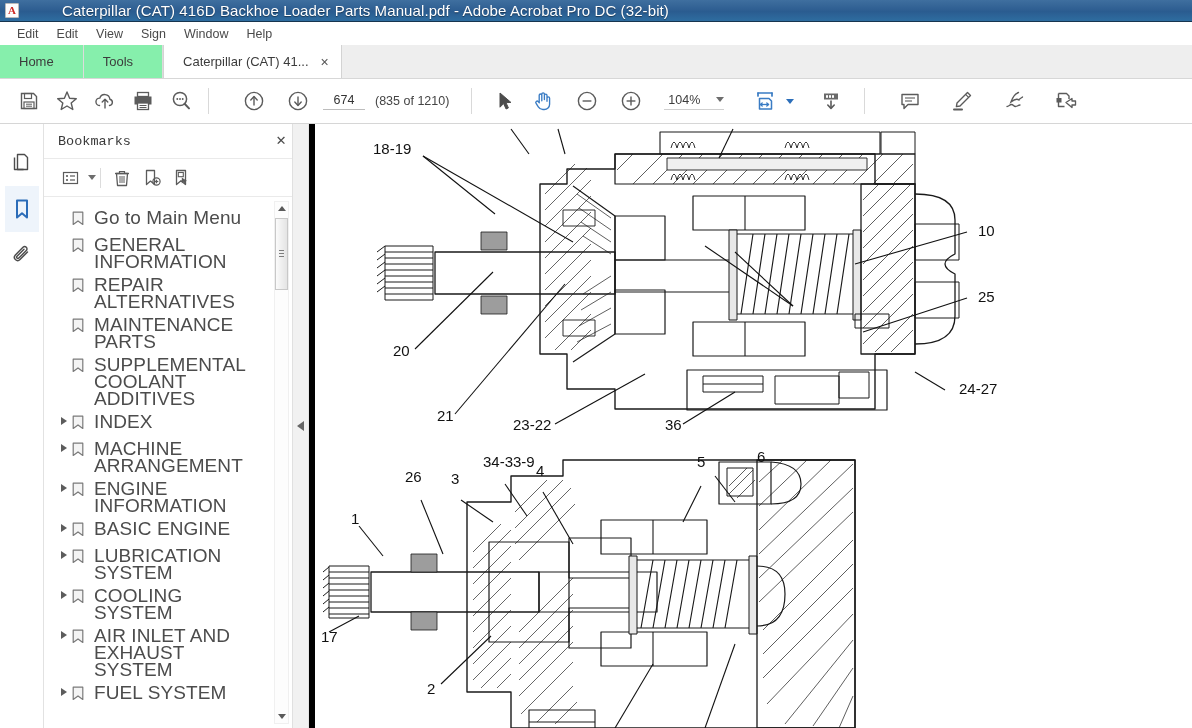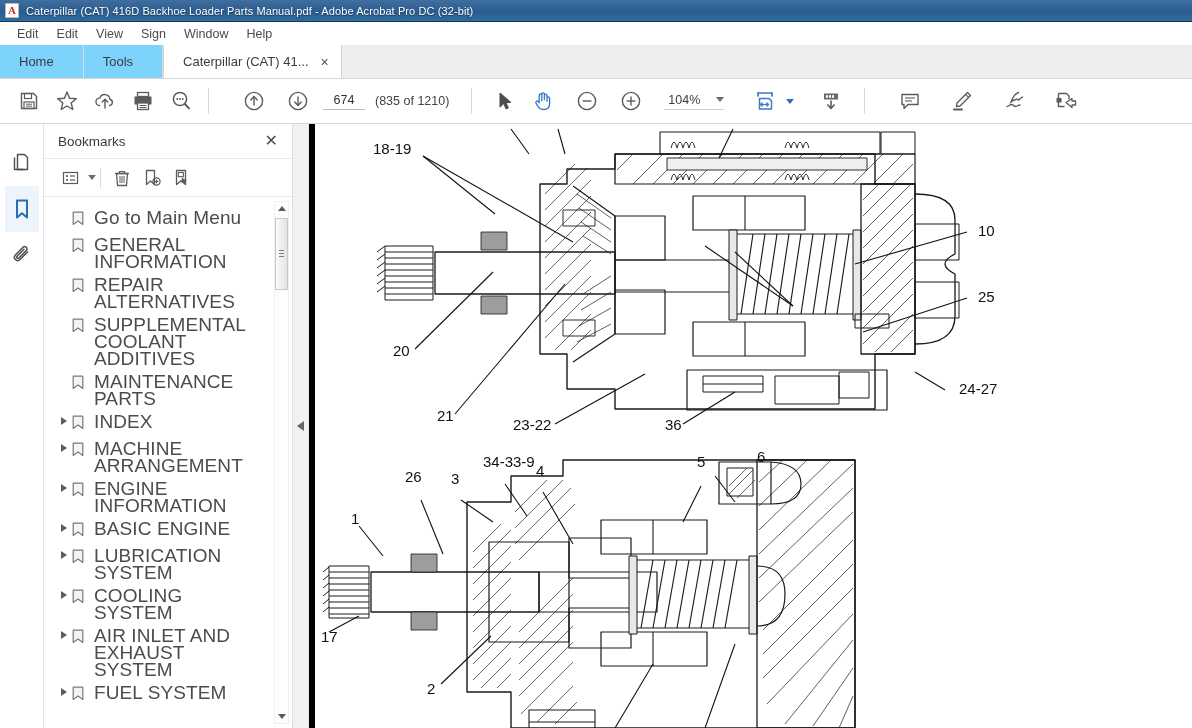--- a/index.html
+++ b/index.html
@@ -33,24 +33,25 @@
     content: "A";
     position: absolute; left: 0; right: 0; top: -1px;
     text-align: center;
     font-family: "Liberation Serif", serif;
     font-size: 11px; font-weight: bold;
     color: #cc2a24;
     line-height: 15px;
   }
   .title-text {
     color: #ffffff;
-    font-size: 11px;
+    font-size: 15px;
     letter-spacing: .1px;
     white-space: nowrap;
     text-shadow: 0 1px 1px rgba(0,0,0,.45);
+    margin-left: 36px;
   }
 
   
   .menubar {
     height: 23px;
     background: #ffffff;
     display: flex; align-items: center;
     padding-left: 8px;
     font-size: 12.5px;
     color: #4a4a4a;
@@ -71,21 +72,21 @@
   }
   .tab {
     display: flex; align-items: center;
     padding: 0 19px;
     color: #3c3c3c;
     background: #eeeeee;
     border-right: 1px solid #dcdcdc;
     white-space: nowrap;
     cursor: default;
   }
-  .tab.plain { background: #7dd3fc; }
+  .tab.plain { background: #86efac; }
   .tab.active {
     background: #ffffff;
     border-right: 1px solid #d3d3d3;
     border-left: 1px solid #d3d3d3;
     padding-right: 10px;
   }
   .tab .tab-label { margin-right: 10px; }
   .tab .tab-close {
     font-size: 14px; color: #555;
     line-height: 1; padding: 0 2px;
@@ -181,24 +182,25 @@
   
   .bm-panel {
     width: 249px;
     background: #ffffff;
     border-right: 1px solid #e0e0e0;
     display: flex; flex-direction: column;
   }
   .bm-head {
     height: 35px;
     display: flex; align-items: center;
-    padding: 0 12px 0 14px;
+    padding: 0 4px 0 14px;
     font-size: 13.5px;
     color: #3a3a3a;
     border-bottom: 1px solid #eaeaea;
+    font-family: Liberation Mono, monospace;
   }
   .bm-head .spacer { flex: 1; }
   .bm-close {
     font-size: 16px; color: #4d4d4d;
     line-height: 1; cursor: default;
     padding: 0 2px;
   }
   .bm-tools {
     height: 38px;
     display: flex; align-items: center;
@@ -620,31 +622,31 @@
         <span class="bm-label">REPAIR ALTERNATIVES</span>
       </div>
 
       <div class="bm-item">
         <span class="bm-arrow"></span>
         <span class="bm-icon">
           <svg width="12" height="15" viewBox="0 0 12 15">
               <path d="M1.2 1.2h9.6v12.2L6 9.9l-4.8 3.5z" fill="#f4f4f4" stroke="#7a7a7a" stroke-width="1.2" stroke-linejoin="round"></path>
             </svg>
         </span>
+        <span class="bm-label">MAINTENANCE PARTS</span>
+      </div>
+
+      <div class="bm-item">
+        <span class="bm-arrow"></span>
+        <span class="bm-icon">
+          <svg width="12" height="15" viewBox="0 0 12 15">
+              <path d="M1.2 1.2h9.6v12.2L6 9.9l-4.8 3.5z" fill="#f4f4f4" stroke="#7a7a7a" stroke-width="1.2" stroke-linejoin="round"></path>
+            </svg>
+        </span>
         <span class="bm-label">SUPPLEMENTAL COOLANT ADDITIVES</span>
-      </div>
-
-      <div class="bm-item">
-        <span class="bm-arrow"></span>
-        <span class="bm-icon">
-          <svg width="12" height="15" viewBox="0 0 12 15">
-              <path d="M1.2 1.2h9.6v12.2L6 9.9l-4.8 3.5z" fill="#f4f4f4" stroke="#7a7a7a" stroke-width="1.2" stroke-linejoin="round"></path>
-            </svg>
-        </span>
-        <span class="bm-label">MAINTENANCE PARTS</span>
       </div>
 
       <div class="bm-item">
         <span class="bm-arrow">
             <i class="chev"></i>
           </span>
         <span class="bm-icon">
           <svg width="12" height="15" viewBox="0 0 12 15">
               <path d="M1.2 1.2h9.6v12.2L6 9.9l-4.8 3.5z" fill="#f4f4f4" stroke="#7a7a7a" stroke-width="1.2" stroke-linejoin="round"></path>
             </svg>

